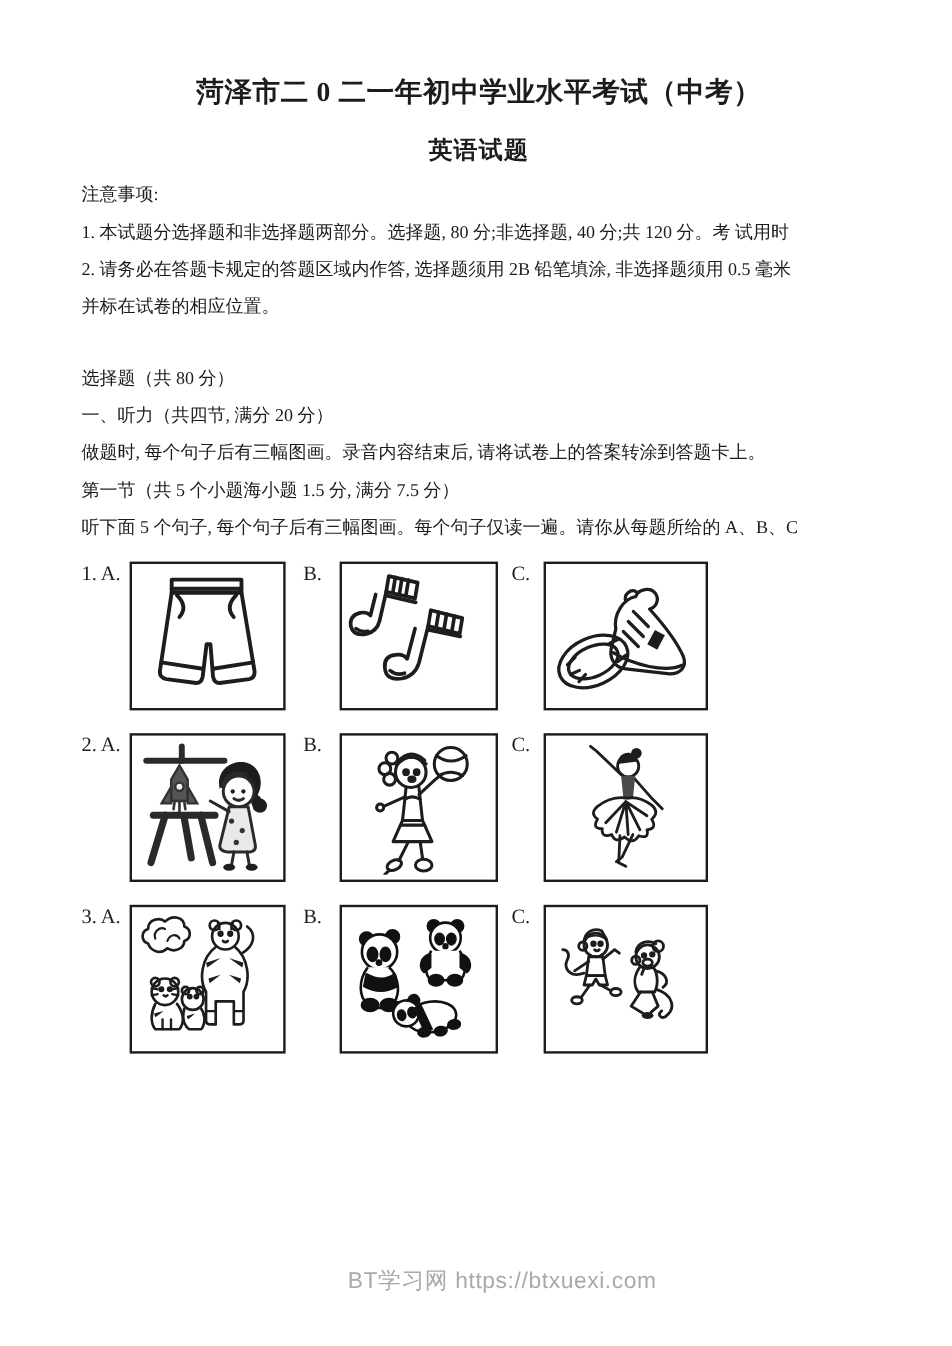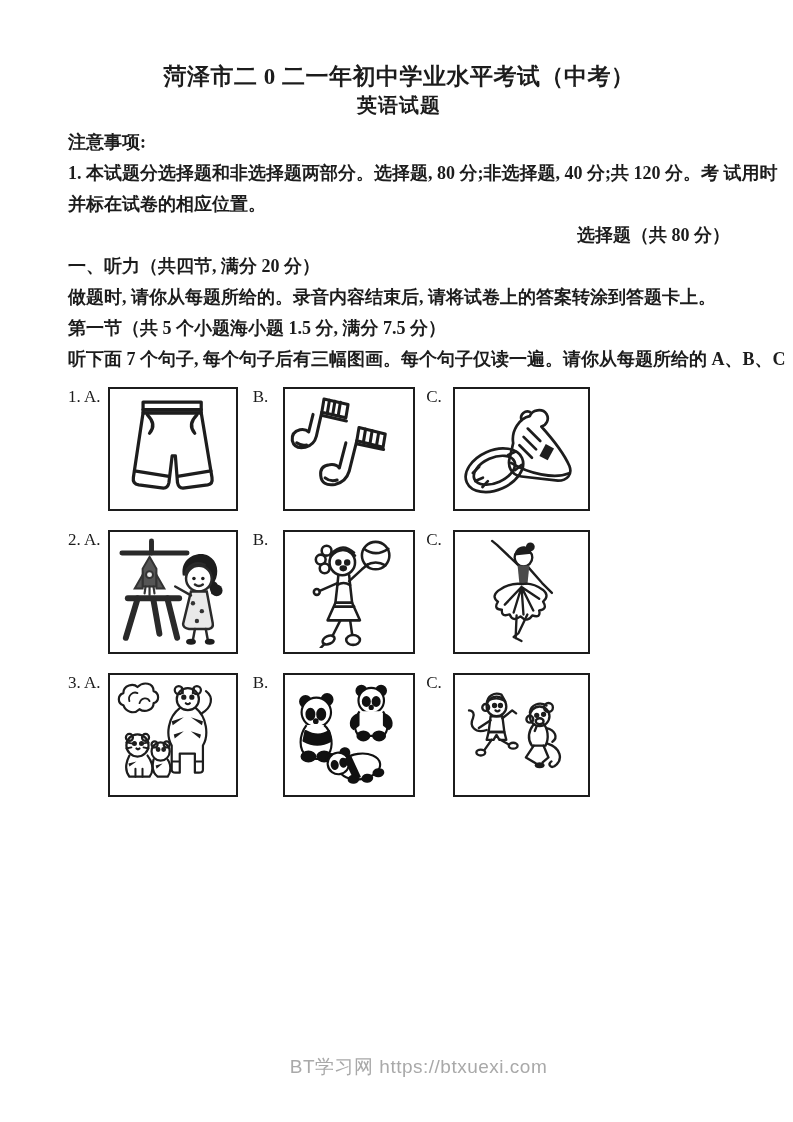--- a/index.html
+++ b/index.html
@@ -18,31 +18,32 @@
     color:var(--text);
   }
   .doc{position:absolute;left:68px;top:0;width:662px;}
   .title{
     margin-top:62px;
     text-align:center;
     font-size:23px;line-height:30px;
     font-weight:700;letter-spacing:.5px;
   }
   .subtitle{
+    margin-top:21px;
     text-align:center;
     font-size:20px;line-height:26px;
     font-weight:700;letter-spacing:1px;
   }
   .bodytext{margin-top:9px;}
   .line{
-    font-size:18px;line-height:31px;
-    font-weight:700;
+    font-size:15px;line-height:31px;
+    font-weight:400;
     white-space:nowrap;
   }
-  .line.center{text-align:right;white-space:normal;}
+  .line.center{text-align:left;white-space:normal;margin-top:29px;}
   .qrows{margin-top:12px;}
   .qrow{
     display:flex;align-items:flex-start;
     height:126px;margin-bottom:17px;
   }
   .qlabel{
     font-size:17px;font-weight:400;
     white-space:nowrap;
   }
   .cell-la{width:40px;text-align:left;}
@@ -73,26 +74,27 @@
 
 <div class="page">
   <div class="doc">
 
     <div class="title">菏泽市二 0 二一年初中学业水平考试（中考）</div>
     <div class="subtitle">英语试题</div>
 
     <div class="bodytext">
       <div class="line">注意事项:</div>
       <div class="line">1. 本试题分选择题和非选择题两部分。选择题, 80 分;非选择题, 40 分;共 120 分。考 试用时</div>
+      <div class="line">2. 请务必在答题卡规定的答题区域内作答, 选择题须用 2B 铅笔填涂, 非选择题须用  0.5 毫米</div>
       <div class="line">并标在试卷的相应位置。</div>
       <div class="line center">选择题（共 80 分）</div>
       <div class="line">一、听力（共四节, 满分 20 分）</div>
-      <div class="line">做题时, 请你从每题所给的。录音内容结束后, 请将试卷上的答案转涂到答题卡上。</div>
+      <div class="line">做题时, 每个句子后有三幅图画。录音内容结束后, 请将试卷上的答案转涂到答题卡上。</div>
       <div class="line">第一节（共 5 个小题海小题 1.5 分, 满分 7.5 分）</div>
-      <div class="line">听下面 7 个句子, 每个句子后有三幅图画。每个句子仅读一遍。请你从每题所给的 A、B、C</div>
+      <div class="line">听下面 5 个句子, 每个句子后有三幅图画。每个句子仅读一遍。请你从每题所给的 A、B、C</div>
     </div>
 
     <div class="qrows">
 
       <div class="qrow">
         <div class="qlabel cell-la">1. A.</div>
         <div class="picbox a">
           <svg viewBox="0 0 110 100">
             <g fill="none" stroke="#1d1d1d" stroke-width="3" stroke-linejoin="round" stroke-linecap="round">
               <rect x="27" y="6" width="54" height="10"></rect>

